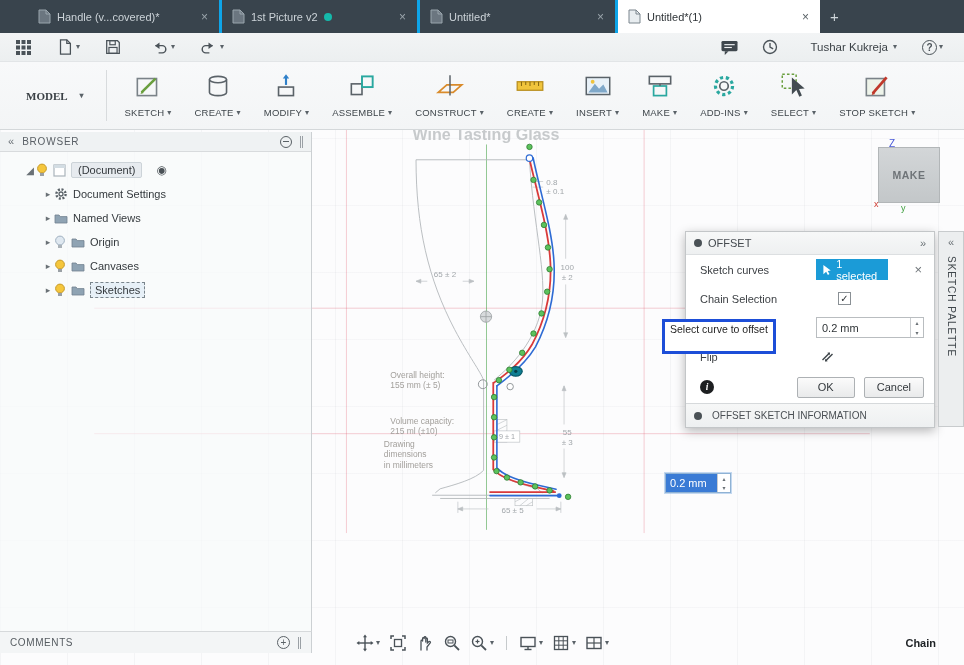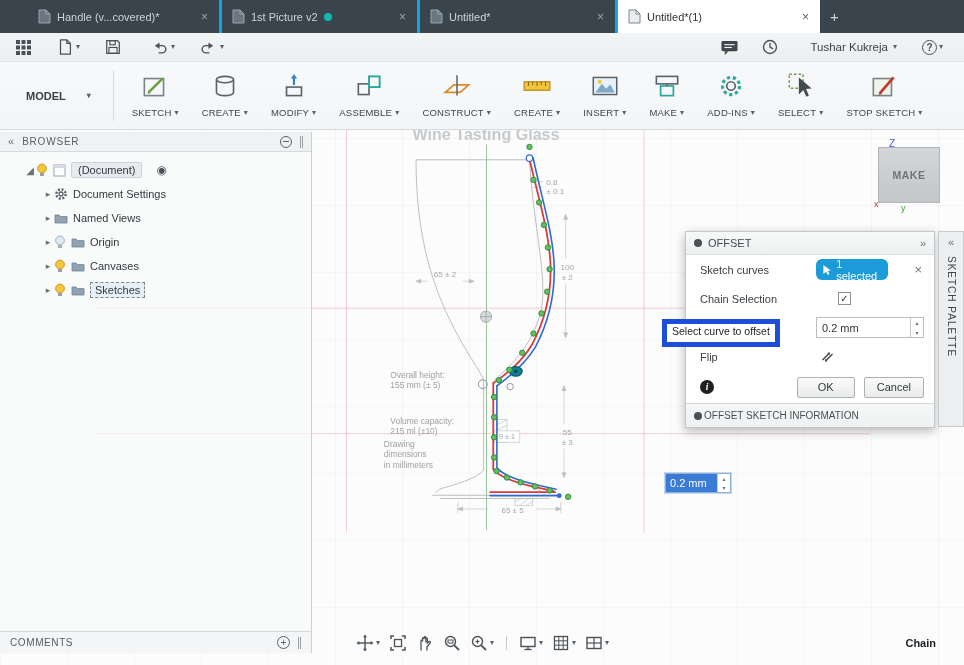--- a/index.html
+++ b/index.html
@@ -69,22 +69,22 @@
     font-size:10px; font-weight:bold; color:#4a5258;
   }
 
   
   .ribbon {
     position:absolute; left:0; top:62px; width:964px; height:68px;
     background:linear-gradient(#f8f9fa,#f3f5f6); border-bottom:1px solid #d4d8da;
     display:flex; align-items:stretch;
   }
   .model-btn {
-    display:flex; align-items:center; gap:21px; padding:0 18px 0 26px;
-    font-size:11px; font-weight:bold; color:#3a4045;
+    display:flex; align-items:center; gap:12px; padding:0 18px 0 26px;
+    font-size:11px; font-weight:bold; color:#3a4045;font-family:Liberation Serif, serif;
   }
   .ribbon-sep { width:1px; background:#d8dbdd; margin:8px 4px; }
   .ribbon-groups { display:flex; align-items:stretch; gap:23px; padding:0 6px 0 14px; }
   .rgroup { display:flex; flex-direction:column; align-items:center; justify-content:flex-start; padding-top:8px; }
   .rgroup .ricon { width:32px; height:32px; display:block; }
   .rgroup .rlabel {
     margin-top:5px; font-size:9.5px; letter-spacing:.2px; color:#3f464b;
     display:flex; align-items:center; gap:3px; white-space:nowrap;
   }
 
@@ -121,21 +121,21 @@
   }
   .dlg-header {
     height:23px; background:linear-gradient(#f7f8f8,#eef0f1); border-bottom:1px solid #dcdfe1;
     display:flex; align-items:center; padding:0 8px; gap:6px;
   }
   .dot-icon { width:8px; height:8px; border-radius:50%; background:#4a5156; flex:0 0 auto; }
   .dlg-title { flex:1; font-size:11px; color:#44494e; }
   .dlg-row { display:flex; align-items:center; height:29px; padding:0 10px 0 14px;gap:24px; }
   .dlg-row .lbl { width:92px; flex:0 0 auto; }
   .sel-btn {
-    background:#1b9bd7; color:#fff; border-radius:6px; height:21px; width:90px;
+    background:#1b9bd7; color:#fff; border-radius:0; height:21px; width:90px;
     display:flex; align-items:center; gap:5px; padding:0 6px; font-size:11px;
   }
   .dlg-close { margin-left:auto; color:#6f7579; font-size:13px; padding:0 2px; }
   .checkbox {
     width:13px; height:13px; border:1px solid #8a9095; background:#fff; margin-left:22px;
     display:flex; align-items:center; justify-content:center; font-size:10px; color:#2f3437;
   }
   .num-input {
     width:120px; height:21px; border:1px solid #b9bdc0; background:#fff;
     display:flex; align-items:stretch;
@@ -150,28 +150,28 @@
     font-family:"Liberation Serif", serif;
   }
   .btn-row { justify-content:flex-end; gap:9px; height:32px; }
   .btn {
     min-width:58px; height:21px; padding:0 12px;
     background:linear-gradient(#fbfbfb,#e9eaeb); border:1px solid #adb1b4; border-radius:2px;
     display:flex; align-items:center; justify-content:center; font-size:11px; color:#33383c;
   }
   .dlg-info {
     height:24px; background:linear-gradient(#f6f7f7,#eef0f1); border-top:1px solid #d6d9db;
-    display:flex; align-items:center; gap:2px; padding:0 8px;
+    display:flex; align-items:center; gap:10px; padding:0 8px;
     font-size:10px; color:#4a4f54;
   }
 
   
   .tooltip {
-    position:absolute; left:662px; top:319px; height:28px;
-    background:#fff; border:5px solid #1d4ed8; padding:1px 5px;
+    position:absolute; left:662px; top:319px; height:35px;
+    background:#fff; border:3px solid #1d4ed8; padding:1px 5px;
     font-size:10.5px; color:#1e1e1e; white-space:nowrap; z-index:40;
   }
 
   
   .mini-input {
     position:absolute; left:665px; top:473px; width:66px; height:20px;
     background:#fff; border:1px solid #8fb2d4; box-shadow:0 0 0 1px rgba(90,150,215,.35);
     display:flex; align-items:stretch; z-index:30;
   }
   .mini-input .sel { flex:1; background:#3a7bd5; color:#fff; font-size:11px; display:flex; align-items:center; padding:0 4px; }

